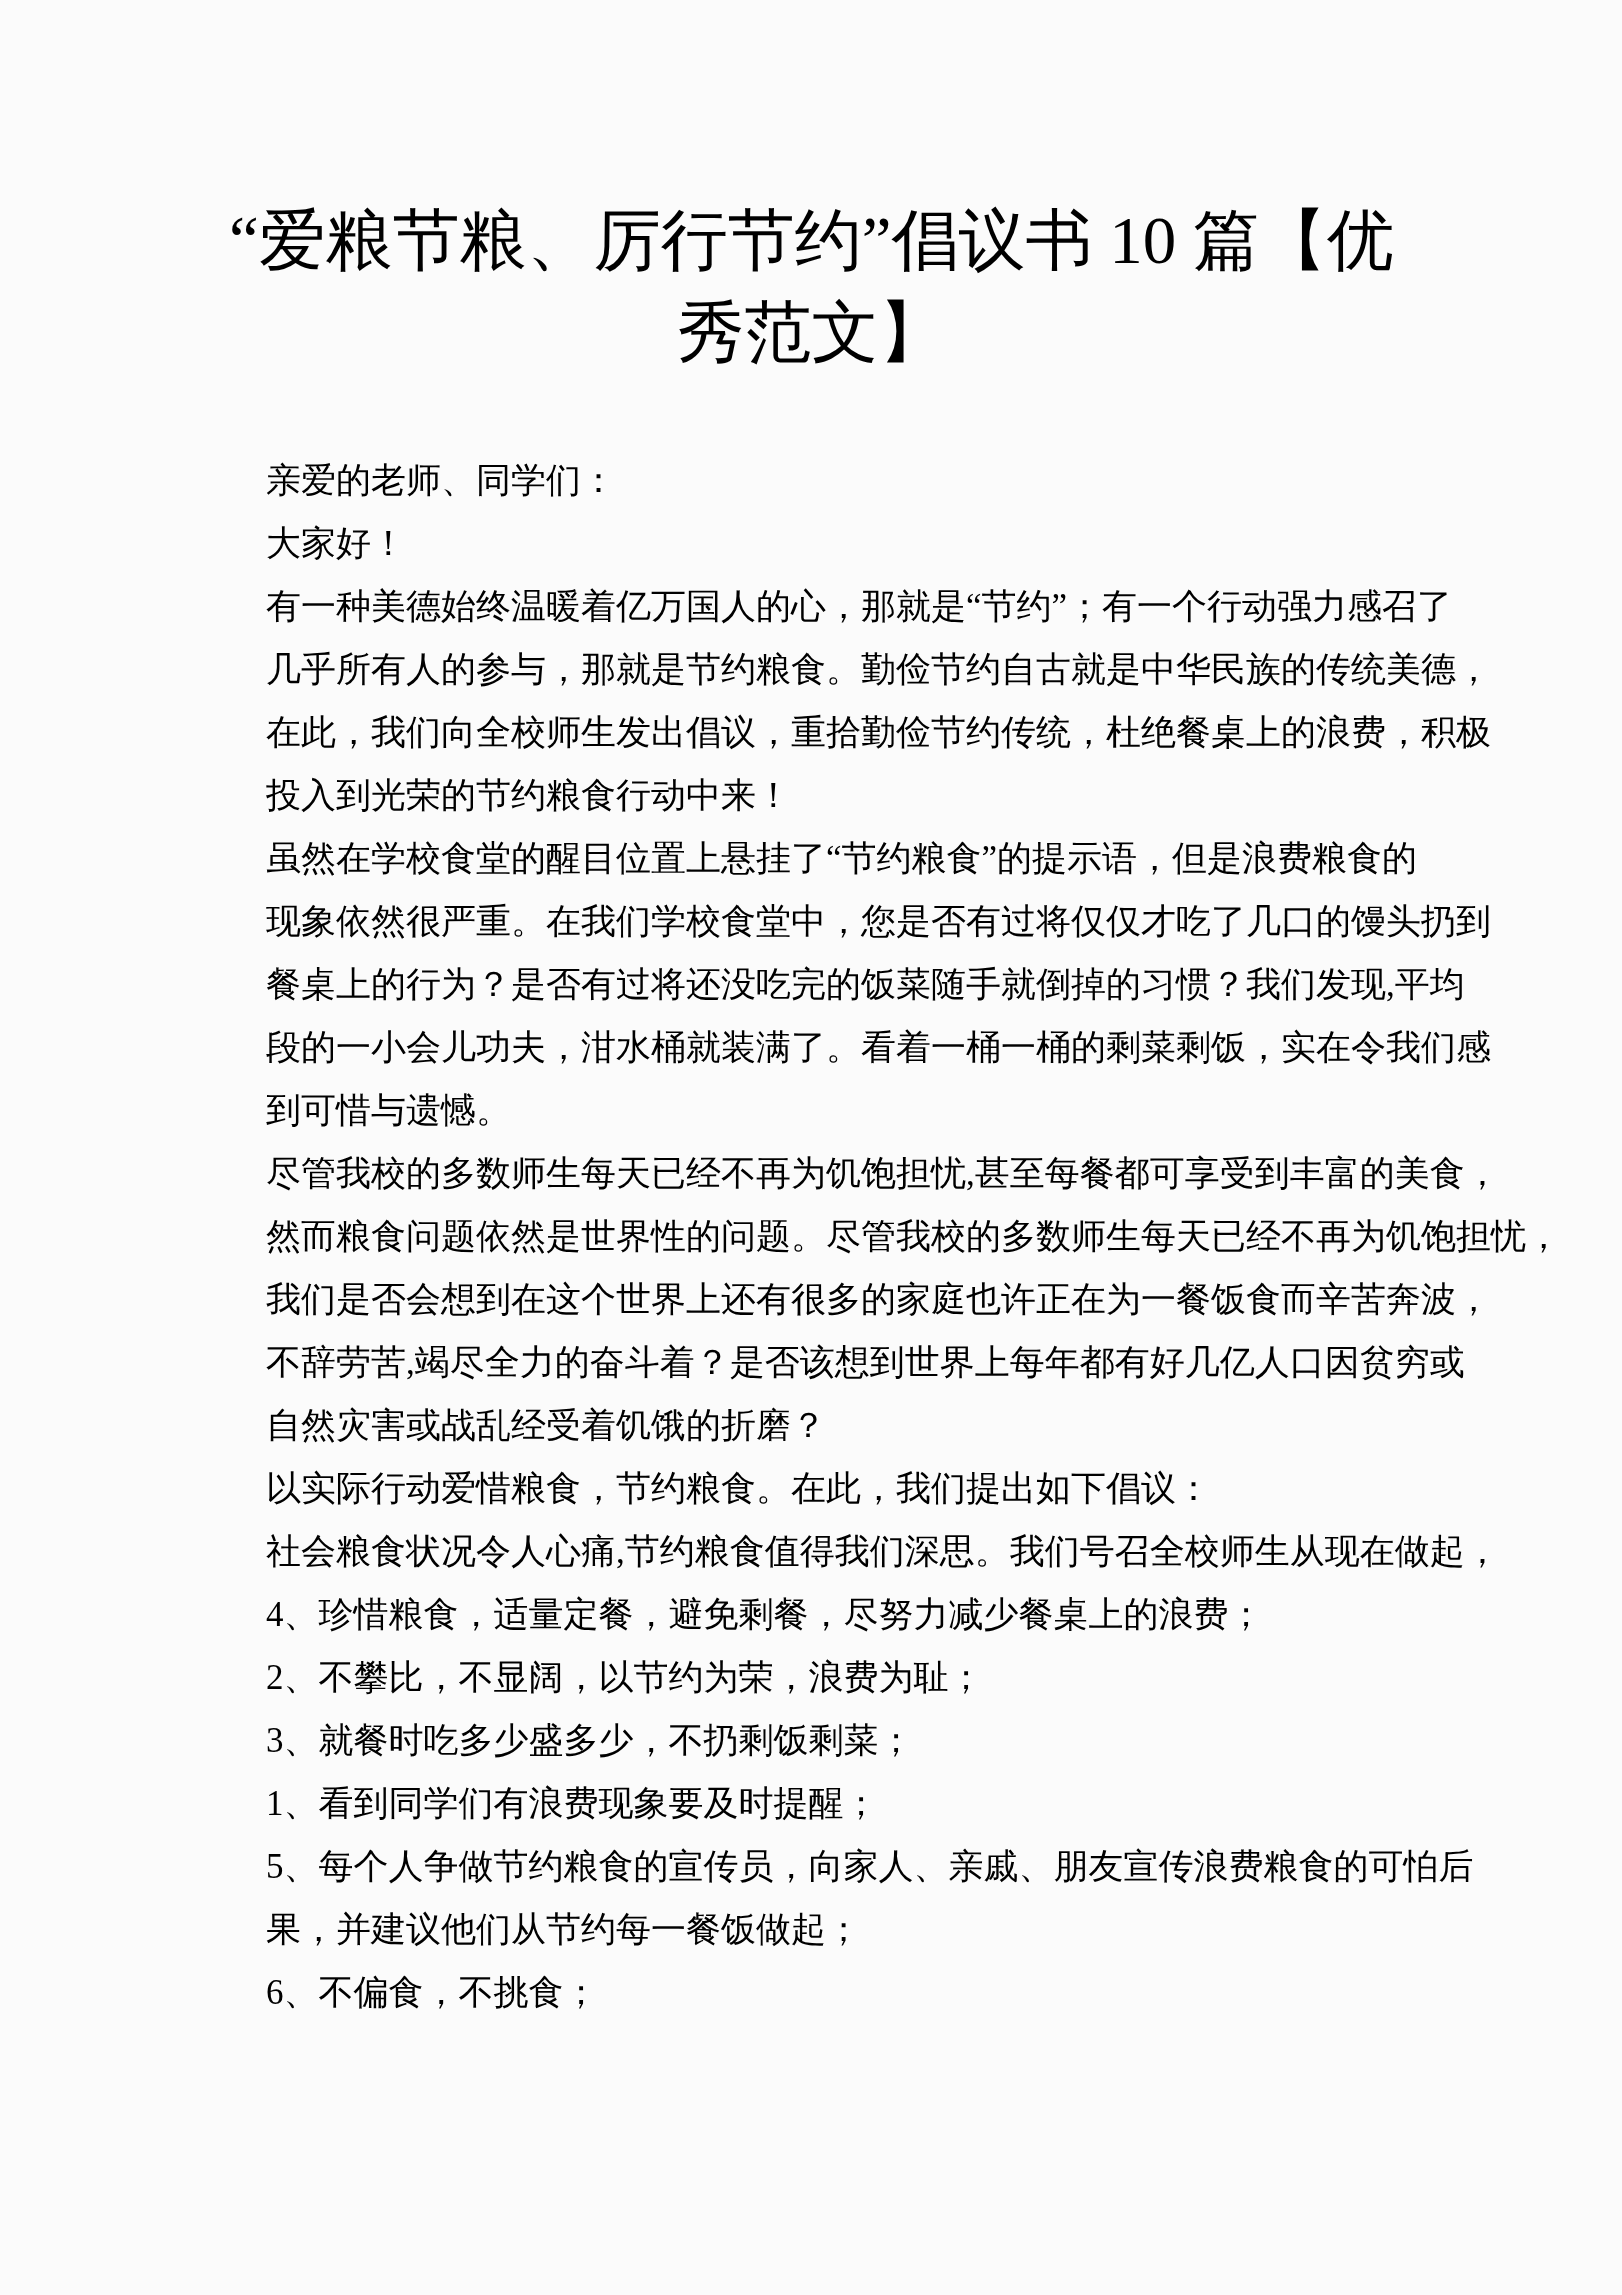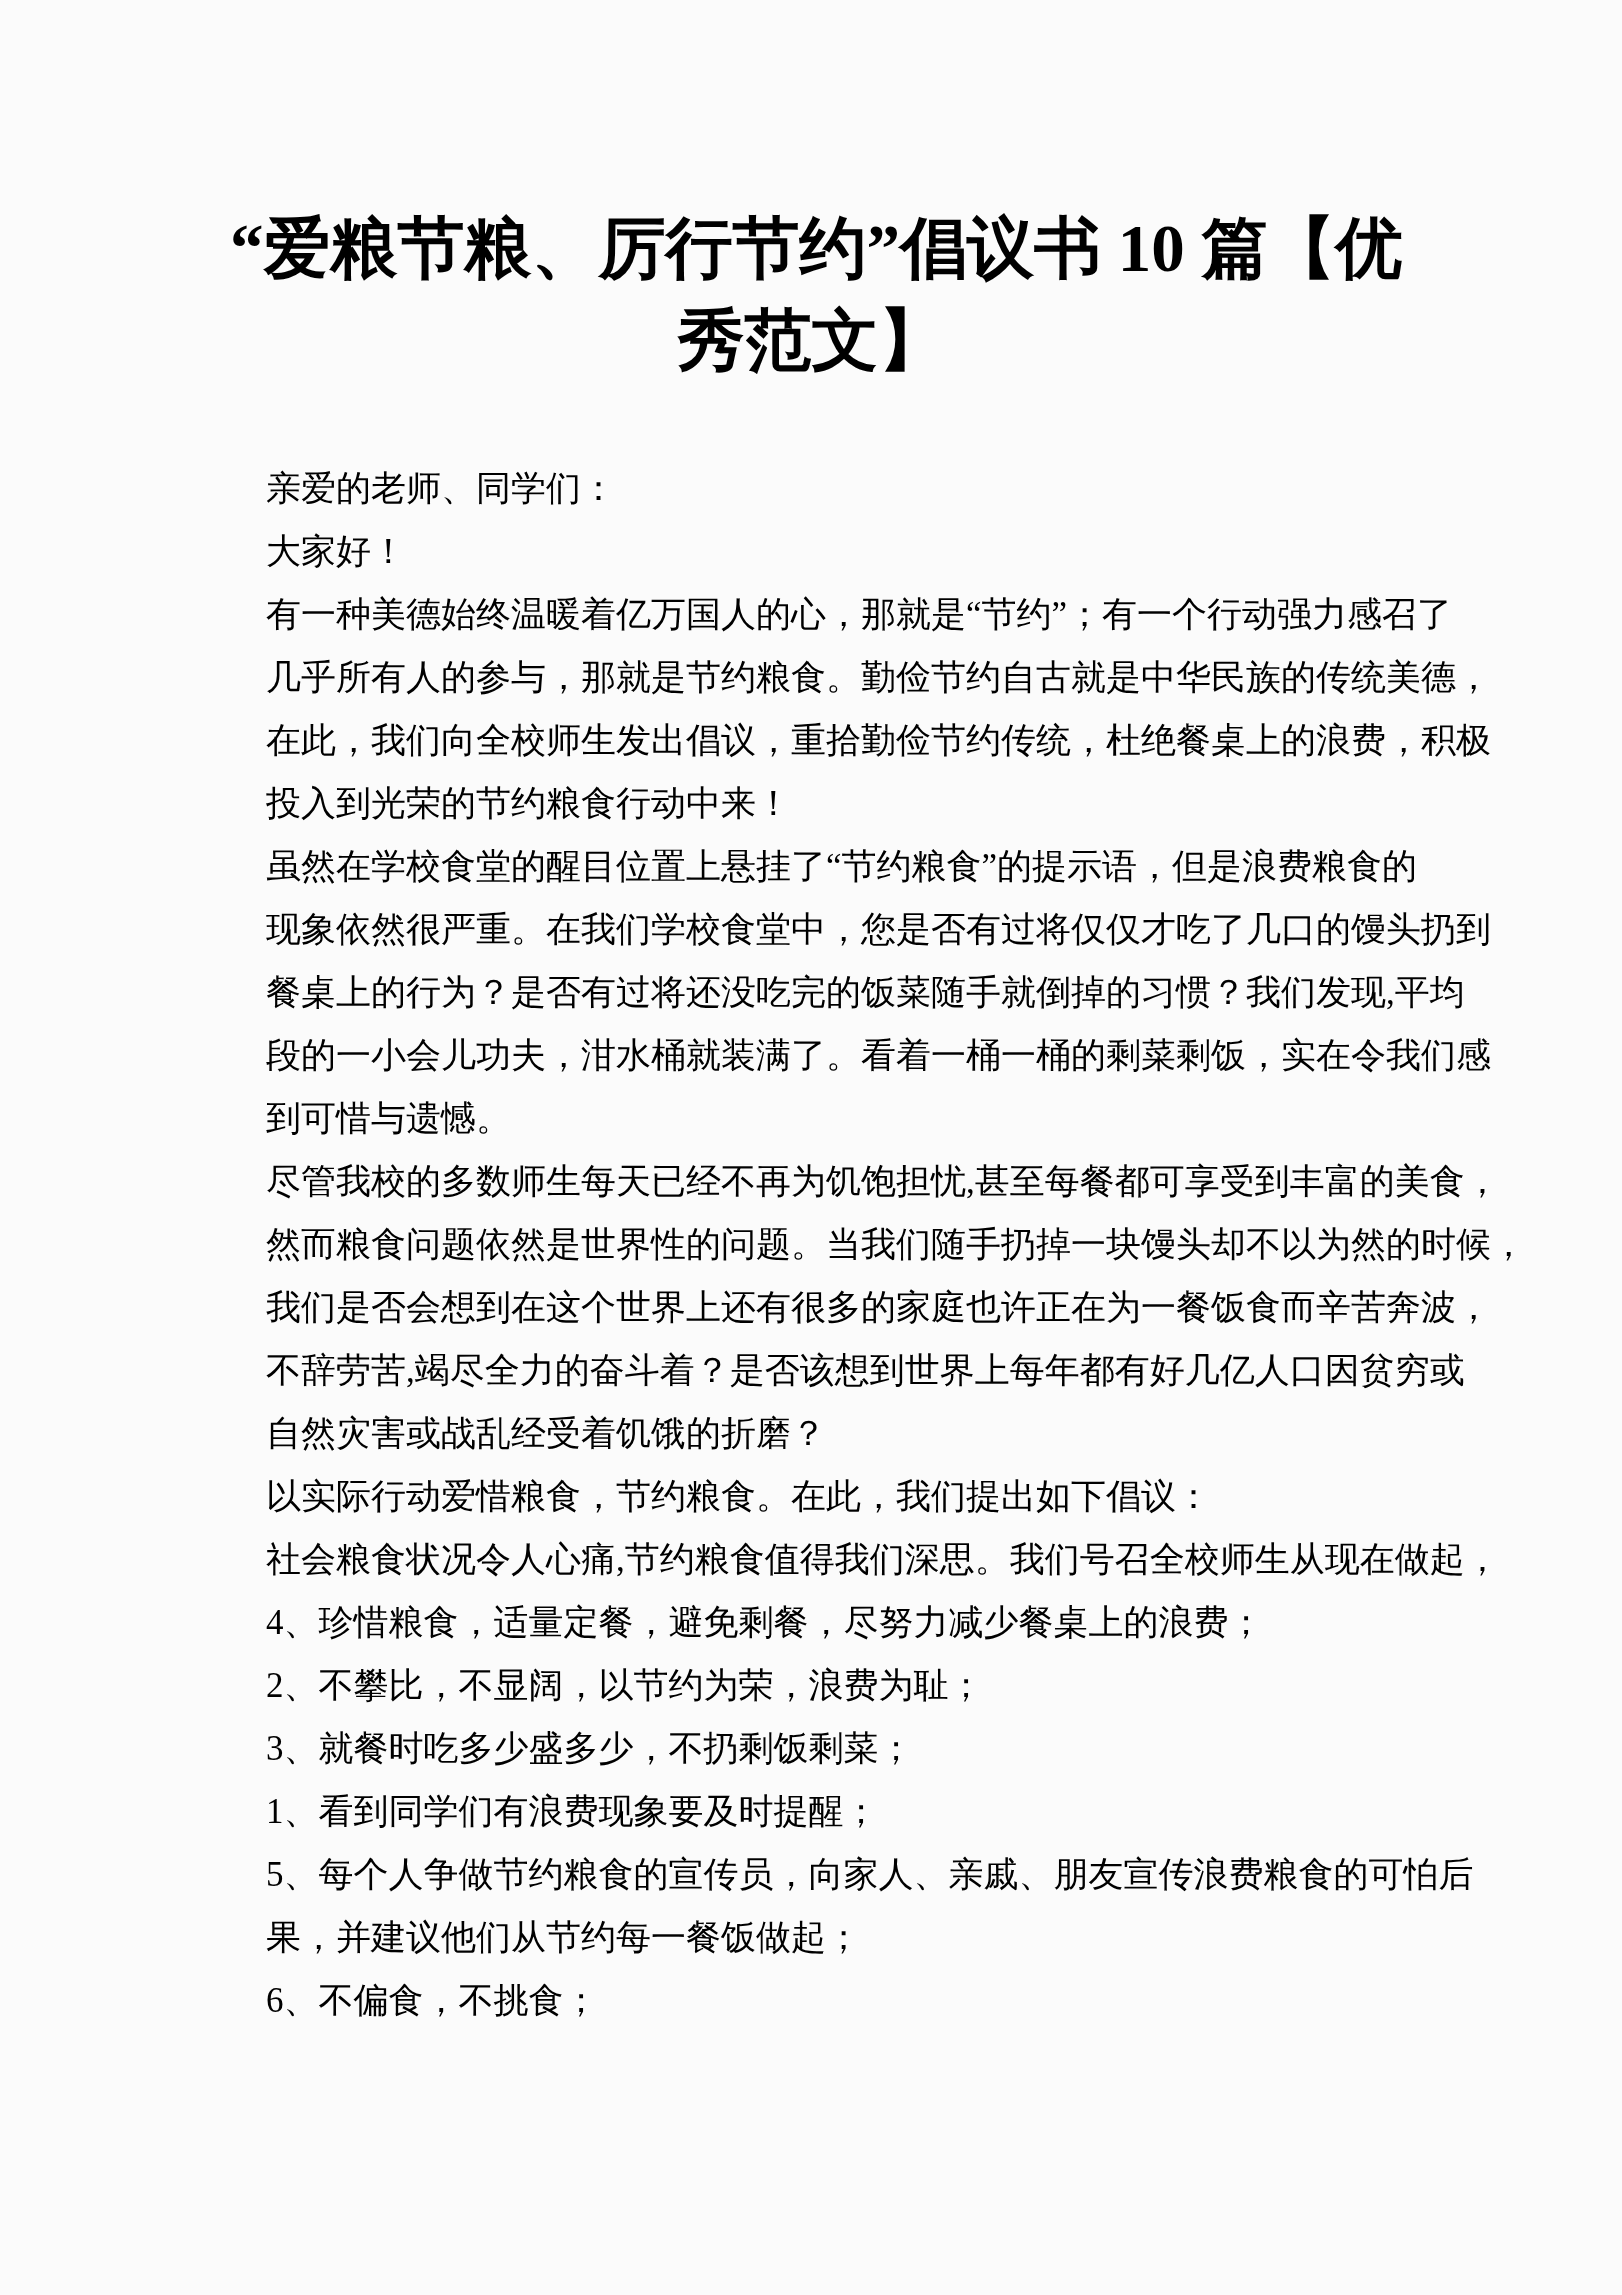--- a/index.html
+++ b/index.html
@@ -15,24 +15,24 @@
   }
   .page {
     position: relative;
     width: 1623px;
     height: 2295px;
     overflow: hidden;
     box-sizing: border-box;
     padding: 194px 222px 0 222px;
   }
   .doc-title {
-    margin: 8px;
+    margin: 0;
     padding: 0;
     font-size: 67px;
-    font-weight: bold;
+    font-weight: normal;
     line-height: 92px;
     text-align: center;
     color: #000000;
   }
   .doc-title .title-line {
     white-space: nowrap;
   }
   .doc-body {
     margin-top: 71px;
     font-size: 35px;
@@ -61,21 +61,21 @@
     <div class="doc-line">有一种美德始终温暖着亿万国人的心，那就是“节约”；有一个行动强力感召了</div>
     <div class="doc-line">几乎所有人的参与，那就是节约粮食。勤俭节约自古就是中华民族的传统美德，</div>
     <div class="doc-line">在此，我们向全校师生发出倡议，重拾勤俭节约传统，杜绝餐桌上的浪费，积极</div>
     <div class="doc-line">投入到光荣的节约粮食行动中来！</div>
     <div class="doc-line">虽然在学校食堂的醒目位置上悬挂了“节约粮食”的提示语，但是浪费粮食的</div>
     <div class="doc-line">现象依然很严重。在我们学校食堂中，您是否有过将仅仅才吃了几口的馒头扔到</div>
     <div class="doc-line">餐桌上的行为？是否有过将还没吃完的饭菜随手就倒掉的习惯？我们发现,平均</div>
     <div class="doc-line">段的一小会儿功夫，泔水桶就装满了。看着一桶一桶的剩菜剩饭，实在令我们感</div>
     <div class="doc-line">到可惜与遗憾。</div>
     <div class="doc-line">尽管我校的多数师生每天已经不再为饥饱担忧,甚至每餐都可享受到丰富的美食，</div>
-    <div class="doc-line">然而粮食问题依然是世界性的问题。当我们随手扔掉一块馒头却不以为然的时候，</div>
+    <div class="doc-line">然而粮食问题依然是世界性的问题。尽管我校的多数师生每天已经不再为饥饱担忧，</div>
     <div class="doc-line">我们是否会想到在这个世界上还有很多的家庭也许正在为一餐饭食而辛苦奔波，</div>
     <div class="doc-line">不辞劳苦,竭尽全力的奋斗着？是否该想到世界上每年都有好几亿人口因贫穷或</div>
     <div class="doc-line">自然灾害或战乱经受着饥饿的折磨？</div>
     <div class="doc-line">以实际行动爱惜粮食，节约粮食。在此，我们提出如下倡议：</div>
     <div class="doc-line">社会粮食状况令人心痛,节约粮食值得我们深思。我们号召全校师生从现在做起，</div>
     <div class="doc-line">4、珍惜粮食，适量定餐，避免剩餐，尽努力减少餐桌上的浪费；</div>
     <div class="doc-line">2、不攀比，不显阔，以节约为荣，浪费为耻；</div>
     <div class="doc-line">3、就餐时吃多少盛多少，不扔剩饭剩菜；</div>
     <div class="doc-line">1、看到同学们有浪费现象要及时提醒；</div>
     <div class="doc-line">5、每个人争做节约粮食的宣传员，向家人、亲戚、朋友宣传浪费粮食的可怕后</div>

